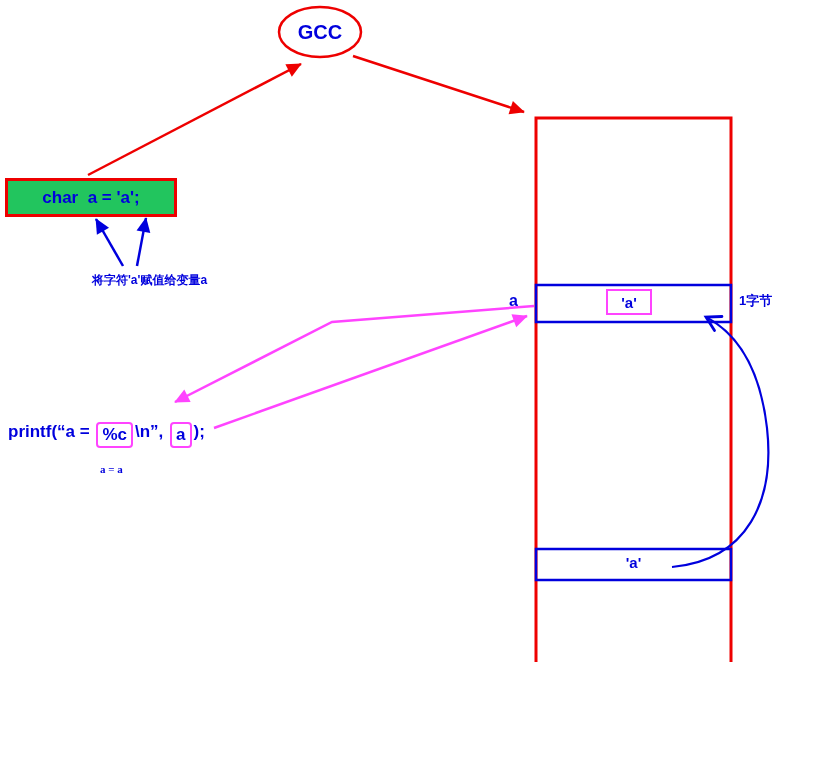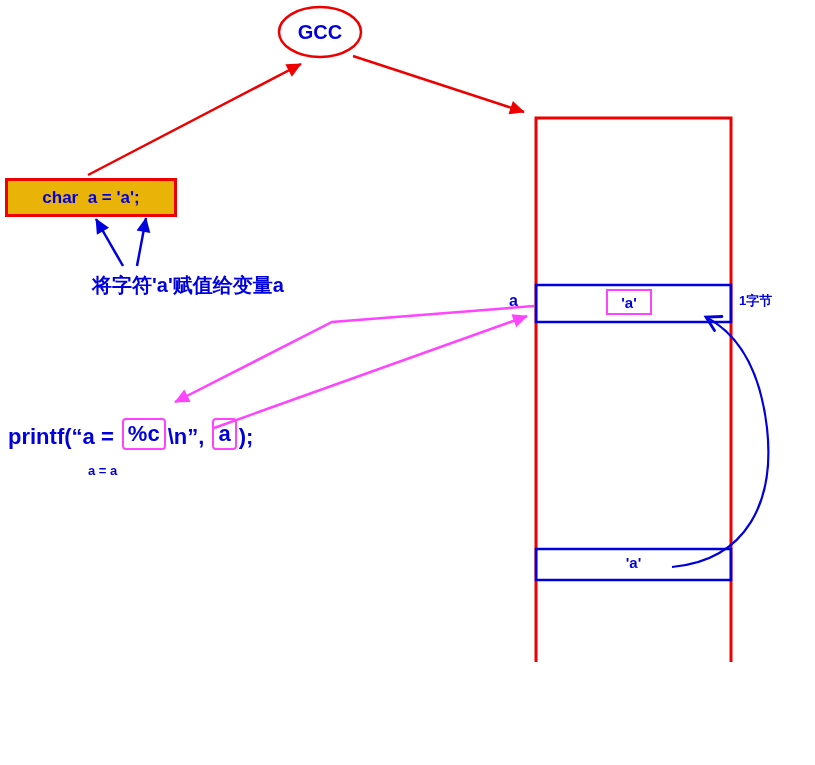--- a/index.html
+++ b/index.html
@@ -7,32 +7,32 @@
     position:relative;width:815px;height:662px;background:#ffffff;overflow:hidden;
     font-family:"Liberation Sans","DejaVu Sans",sans-serif;
   }
   #wires{position:absolute;left:0;top:0;width:815px;height:765px;}
   .label{position:absolute;color:#0000dd;font-weight:bold;line-height:1.2;}
   .pre{white-space:pre;}
   #gcc-label{left:295px;top:20px;width:50px;text-align:center;font-size:20px;}
   #code-box{
     position:absolute;left:5px;top:178px;width:166px;height:33px;
     border:3px solid #ee0000;display:flex;align-items:center;justify-content:center;
-    color:#0000dd;font-weight:bold;font-size:17px;background:#eab308;
+    color:#0000dd;font-weight:bold;font-size:17px;background:#22c55e;
   }
-  #assign-caption{left:92px;top:273px;font-size:20px;}
+  #assign-caption{left:92px;top:273px;font-size:12px;}
   #printf-line{
     position:absolute;left:8px;top:422px;height:28px;
-    display:flex;align-items:flex-end;color:#0000dd;font-weight:bold;font-size:22px;
+    display:flex;align-items:flex-start;color:#0000dd;font-weight:bold;font-size:17px;
   }
   .mg-box{
     border:2.5px solid #ff44ff;border-radius:4px;padding:1px 4px;margin:0 2px;
     display:inline-flex;align-items:center;justify-content:center;
   }
-  #printf-output{left:88px;top:463px;font-size:13px;}
+  #printf-output{left:100px;top:463px;font-size:11px;font-family:Liberation Serif, serif;}
   #var-label{left:509px;top:291px;font-size:16px;}
   #cell-box{
     position:absolute;left:606px;top:289px;width:42px;height:22px;
     border:2.5px solid #ff44ff;display:flex;align-items:center;justify-content:center;
     color:#0000dd;font-weight:bold;font-size:15px;
   }
   #byte-label{left:739px;top:293px;font-size:13px;}
   #const-value{left:536px;top:554px;width:195px;text-align:center;font-size:15px;}
   #memory-title{left:536px;top:740px;width:195px;text-align:center;font-size:18px;}
 </style>

